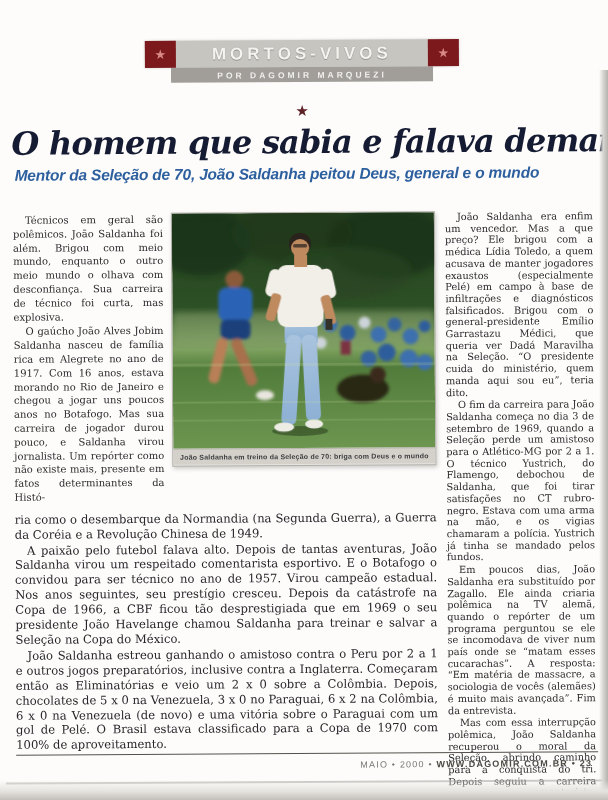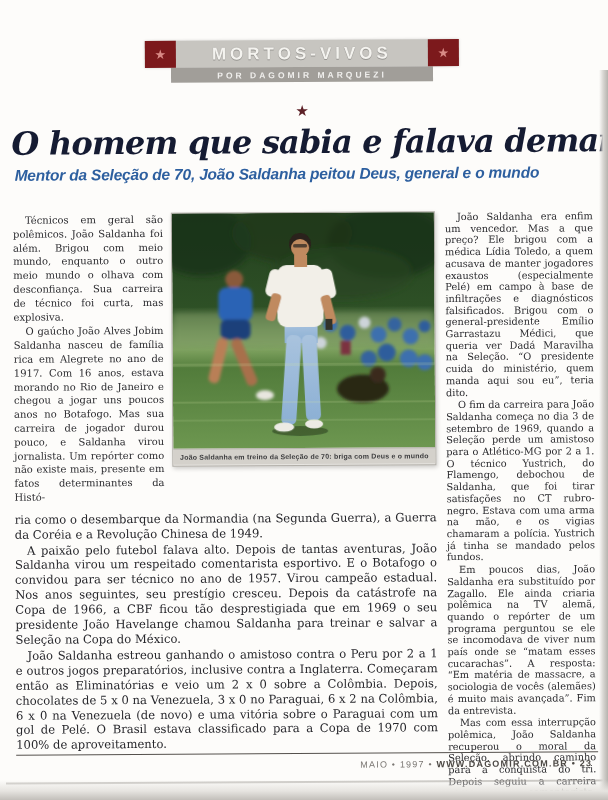--- a/index.html
+++ b/index.html
@@ -207,21 +207,21 @@
       <div class="col-right">
         <p class="para">João Saldanha era enfim um vencedor. Mas a que preço? Ele brigou com a médica Lídia Toledo, a quem acusava de manter jogadores exaustos (especialmente Pelé) em campo à base de infiltrações e diagnósticos falsificados. Brigou com o general-presidente Emílio Garrastazu Médici, que queria ver Dadá Maravilha na Seleção. “O presidente cuida do ministério, quem manda aqui sou eu”, teria dito.</p>
         <p class="para">O fim da carreira para João Saldanha começa no dia 3 de setembro de 1969, quando a Seleção perde um amistoso para o Atlético-MG por 2 a 1. O técnico Yustrich, do Flamengo, debochou de Saldanha, que foi tirar satisfações no CT rubro-negro. Estava com uma arma na mão, e os vigias chamaram a polícia. Yustrich já tinha se mandado pelos fundos.</p>
         <p class="para">Em poucos dias, João Saldanha era substituído por Zagallo. Ele ainda criaria polêmica na TV alemã, quando o repórter de um programa perguntou se ele se incomodava de viver num país onde se “matam esses cucarachas”. A resposta: “Em matéria de massacre, a sociologia de vocês (alemães) é muito mais avançada”. Fim da entrevista.</p>
         <p class="para">Mas com essa interrupção polêmica, João Saldanha recuperou o moral da Seleção, abrindo caminho para a conquista do tri. Depois seguiu a carreira como comentarista. Coerente, um homem com o coração no futebol, seu fim não poderia ser mais coerente: João Saldanha morreu em Roma, cobrindo a Copa do Mundo pela extinta TV Manchete, no dia 12 de julho de 1990. Tinha 73 anos de polêmica.</p>
       </div>
     </div>
 
     <div class="footer-rule"></div>
     <div class="footer-credits">
-      <span>MAIO • 1997 •</span>
+      <span>MAIO • 2000 •</span>
       <span class="site">WWW.DAGOMIR.COM.BR</span>
       <span class="pg">• 23</span>
     </div>
 
   </div>
 
   <div class="edge-bottom-line"></div>
   <div class="edge-right"></div>
   <div class="edge-bottom"></div>
 </div>

